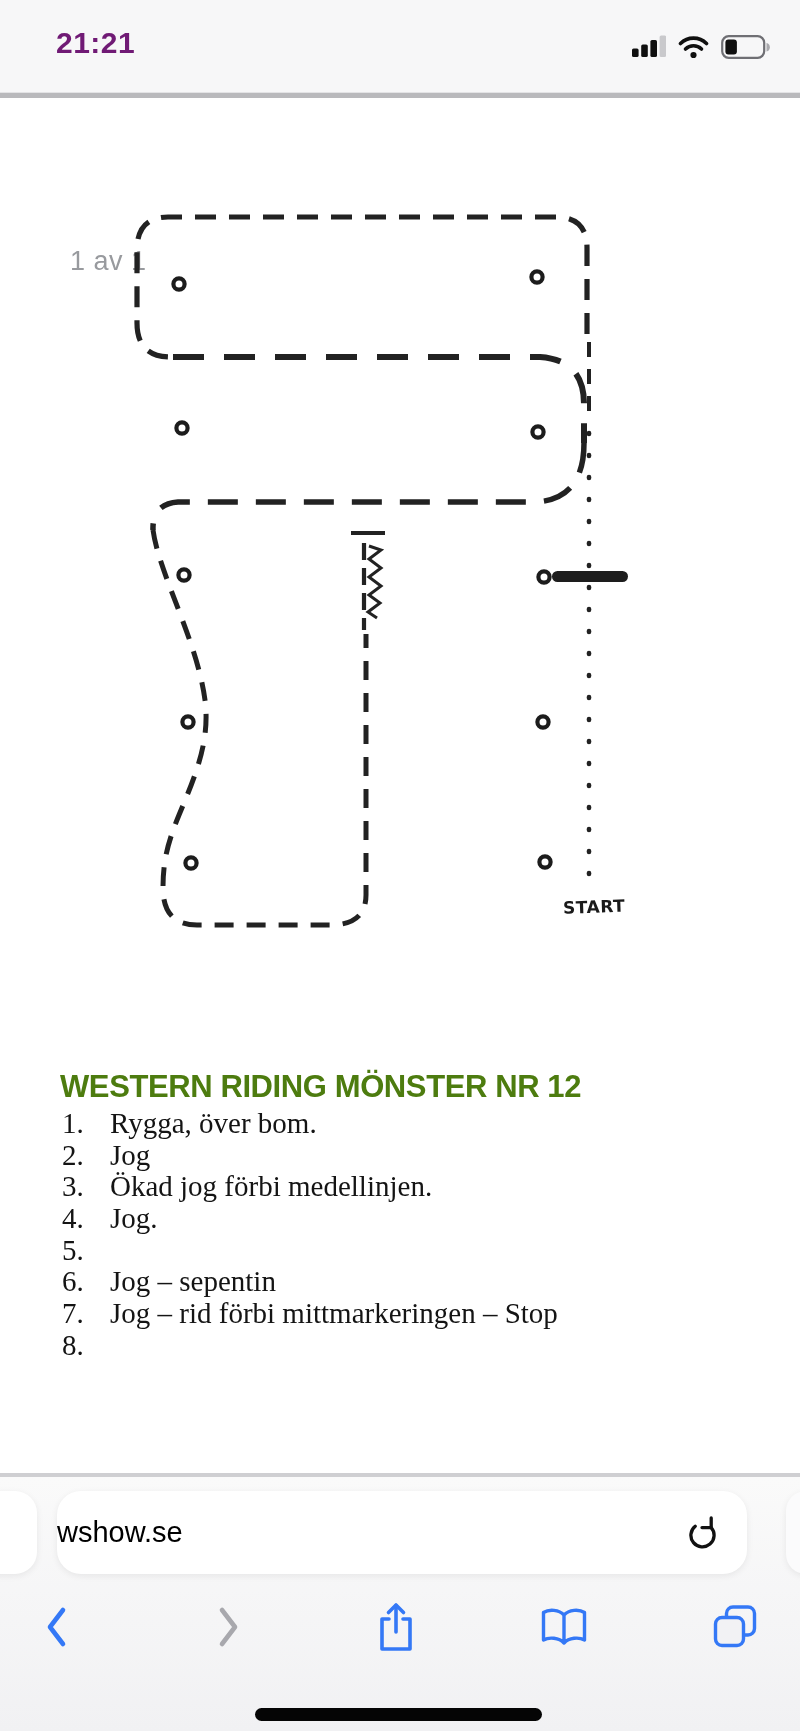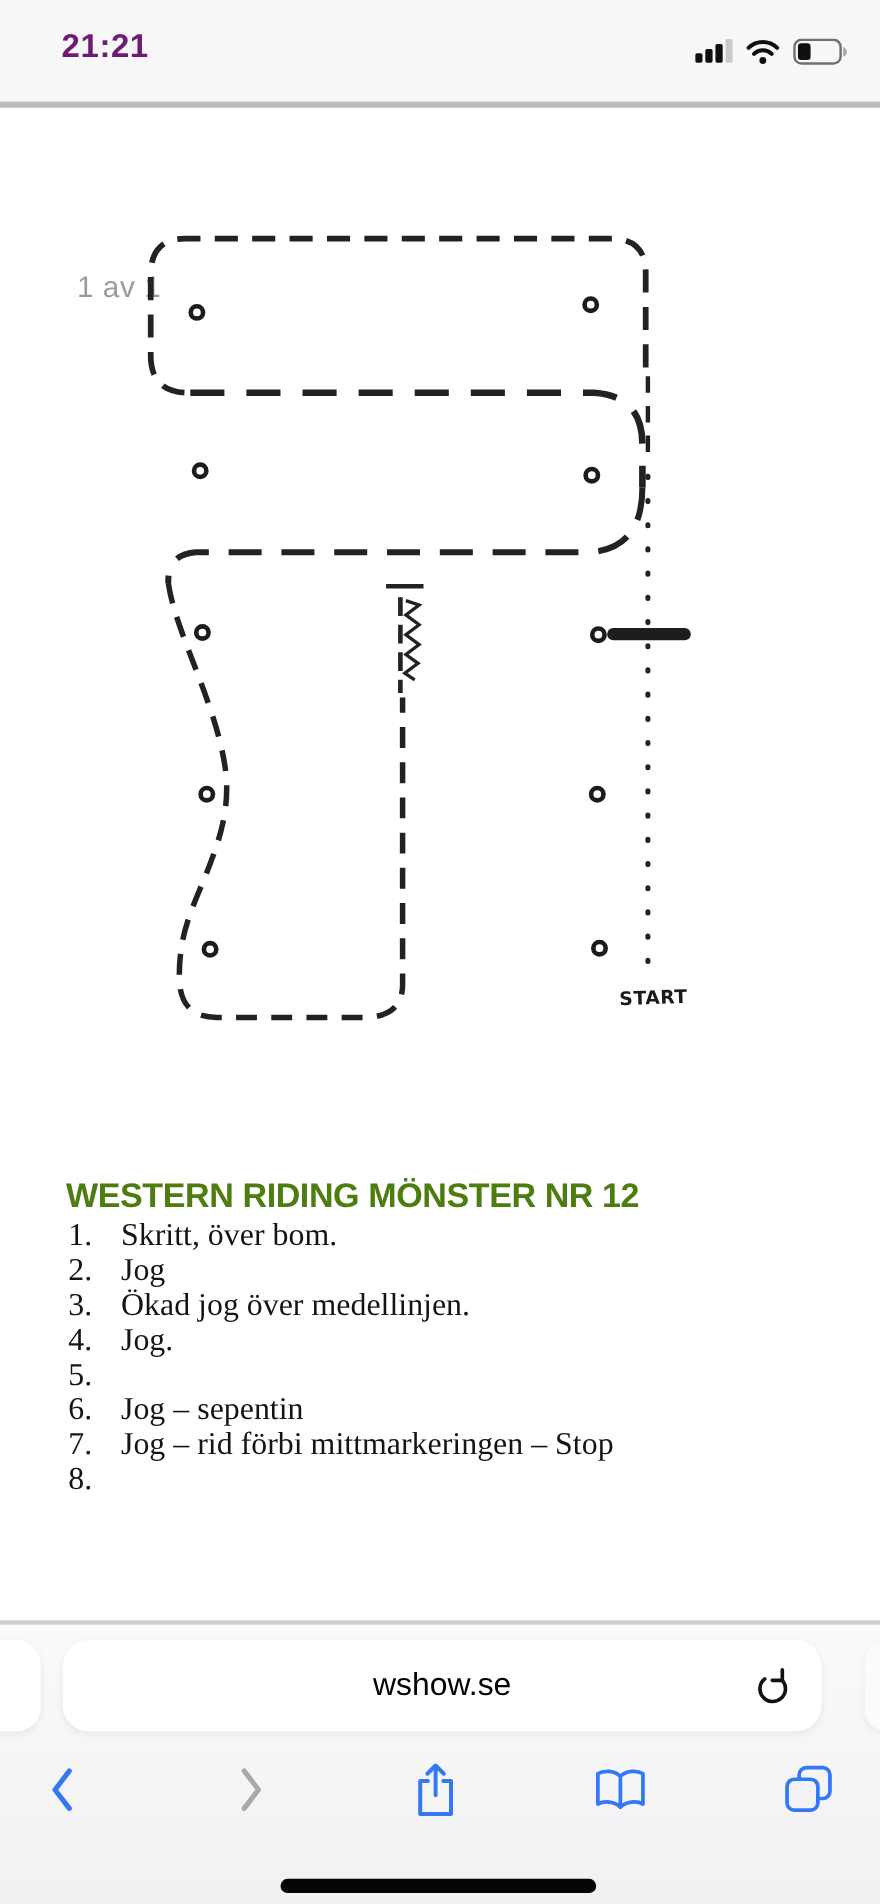--- a/index.html
+++ b/index.html
@@ -33,21 +33,21 @@
     position:absolute;left:0;top:1473px;width:800px;height:258px;
     background:linear-gradient(#fafafa,#f1f1f3);
     border-top:4px solid #cfcfd2;box-sizing:border-box;
   }
   .pill{position:absolute;background:#ffffff;box-shadow:0 2px 7px rgba(0,0,0,.07);}
   .url-pill{left:57px;top:14px;width:690px;height:83px;border-radius:24px;}
   .pill-left{left:-8px;top:14px;width:45px;height:83px;border-radius:0 22px 22px 0;}
   .pill-right{left:786px;top:14px;width:22px;height:83px;border-radius:20px 0 0 20px;background:#fbfbfc;}
   .url-text{
     position:absolute;left:0;top:0;width:100%;height:83px;line-height:83px;
-    text-align:center;font-size:29px;color:#000;
+    font-size:29px;color:#000;
   }
   .reload-btn{position:absolute;right:26px;top:22px;width:36px;height:40px;}
   .tb-icon{position:absolute;}
   .home-indicator{position:absolute;left:255px;top:231px;width:287px;height:13px;border-radius:7px;background:#050505;}
 </style>
 </head>
 <body>
 
 <div class="screen">
 
@@ -112,31 +112,31 @@
       <circle cx="545" cy="862" r="5.6"></circle>
     </g>
     <text x="563" y="913" font-family="DejaVu Sans, sans-serif" font-size="17" font-weight="700" fill="#1a1a1a" letter-spacing="0.5" transform="rotate(-2 588 905)">START</text>
   </svg>
 
   <h1 class="pattern-title">WESTERN RIDING MÖNSTER NR 12</h1>
   <ol class="steps">
 
       <li>
         <span class="num">1.</span>
-        <span class="txt">Skritt, över bom.</span>
+        <span class="txt">Rygga, över bom.</span>
       </li>
 
       <li>
         <span class="num">2.</span>
         <span class="txt">Jog</span>
       </li>
 
       <li>
         <span class="num">3.</span>
-        <span class="txt">Ökad jog över medellinjen.</span>
+        <span class="txt">Ökad jog förbi medellinjen.</span>
       </li>
 
       <li>
         <span class="num">4.</span>
         <span class="txt">Jog.</span>
       </li>
 
       <li>
         <span class="num">5.</span>
       </li>

